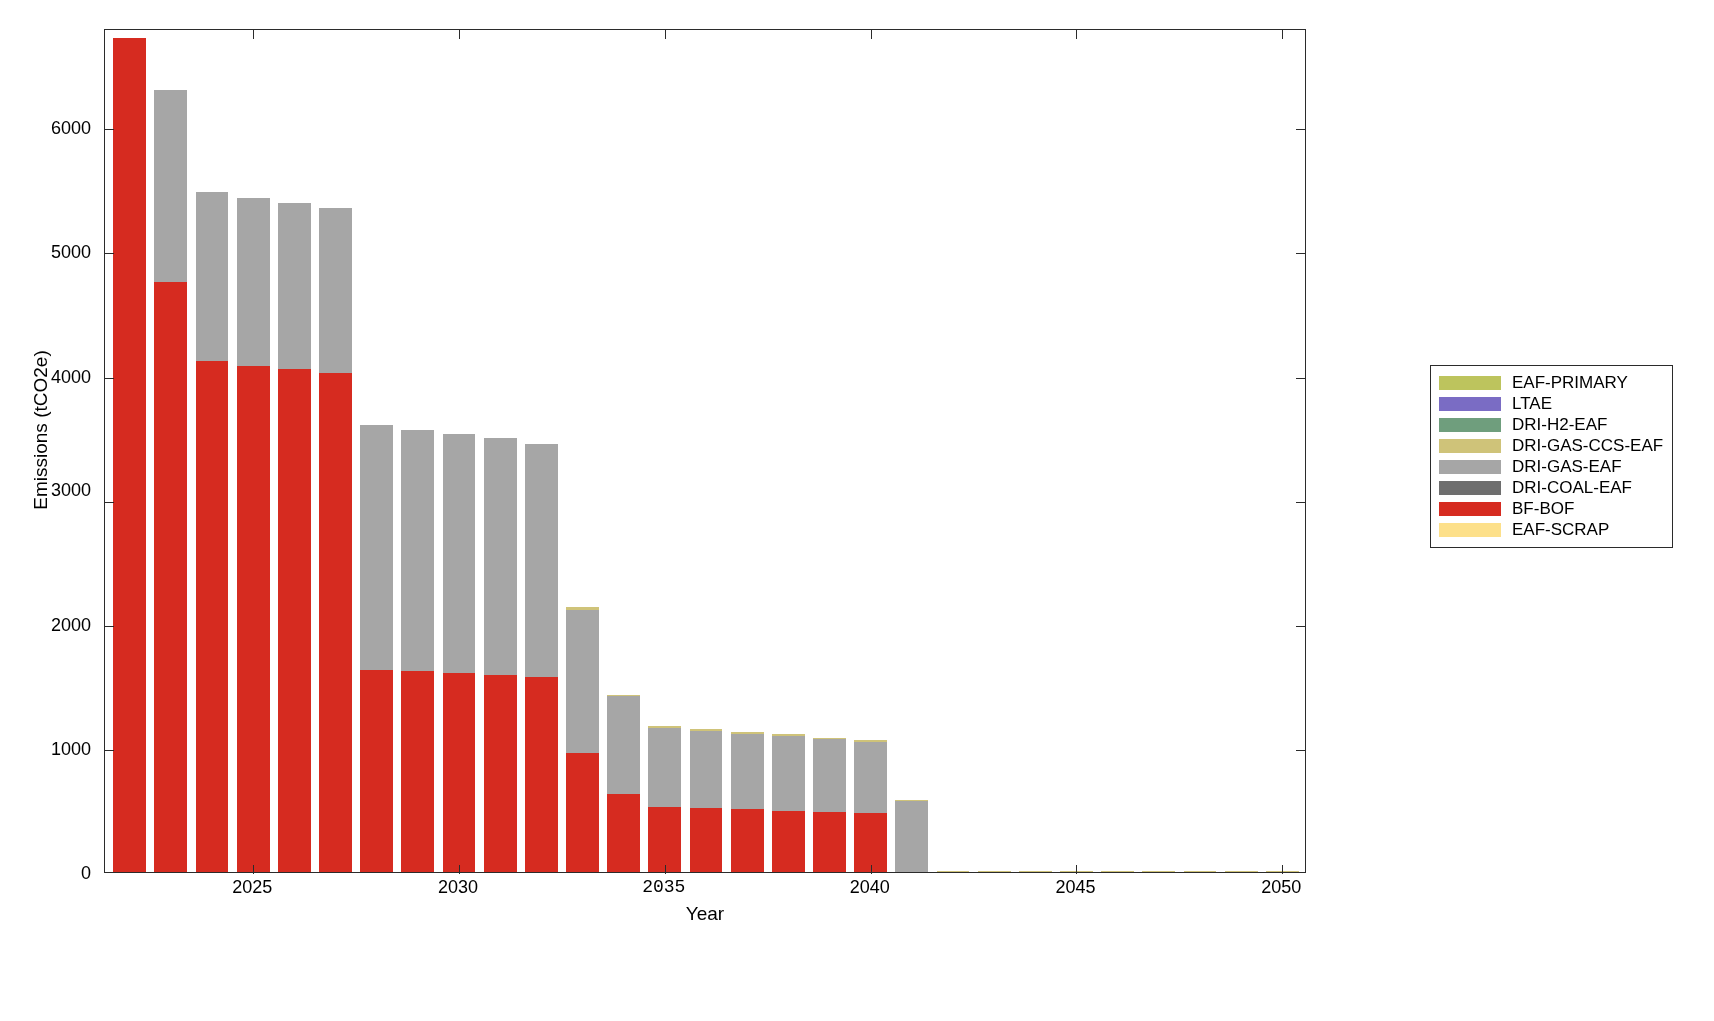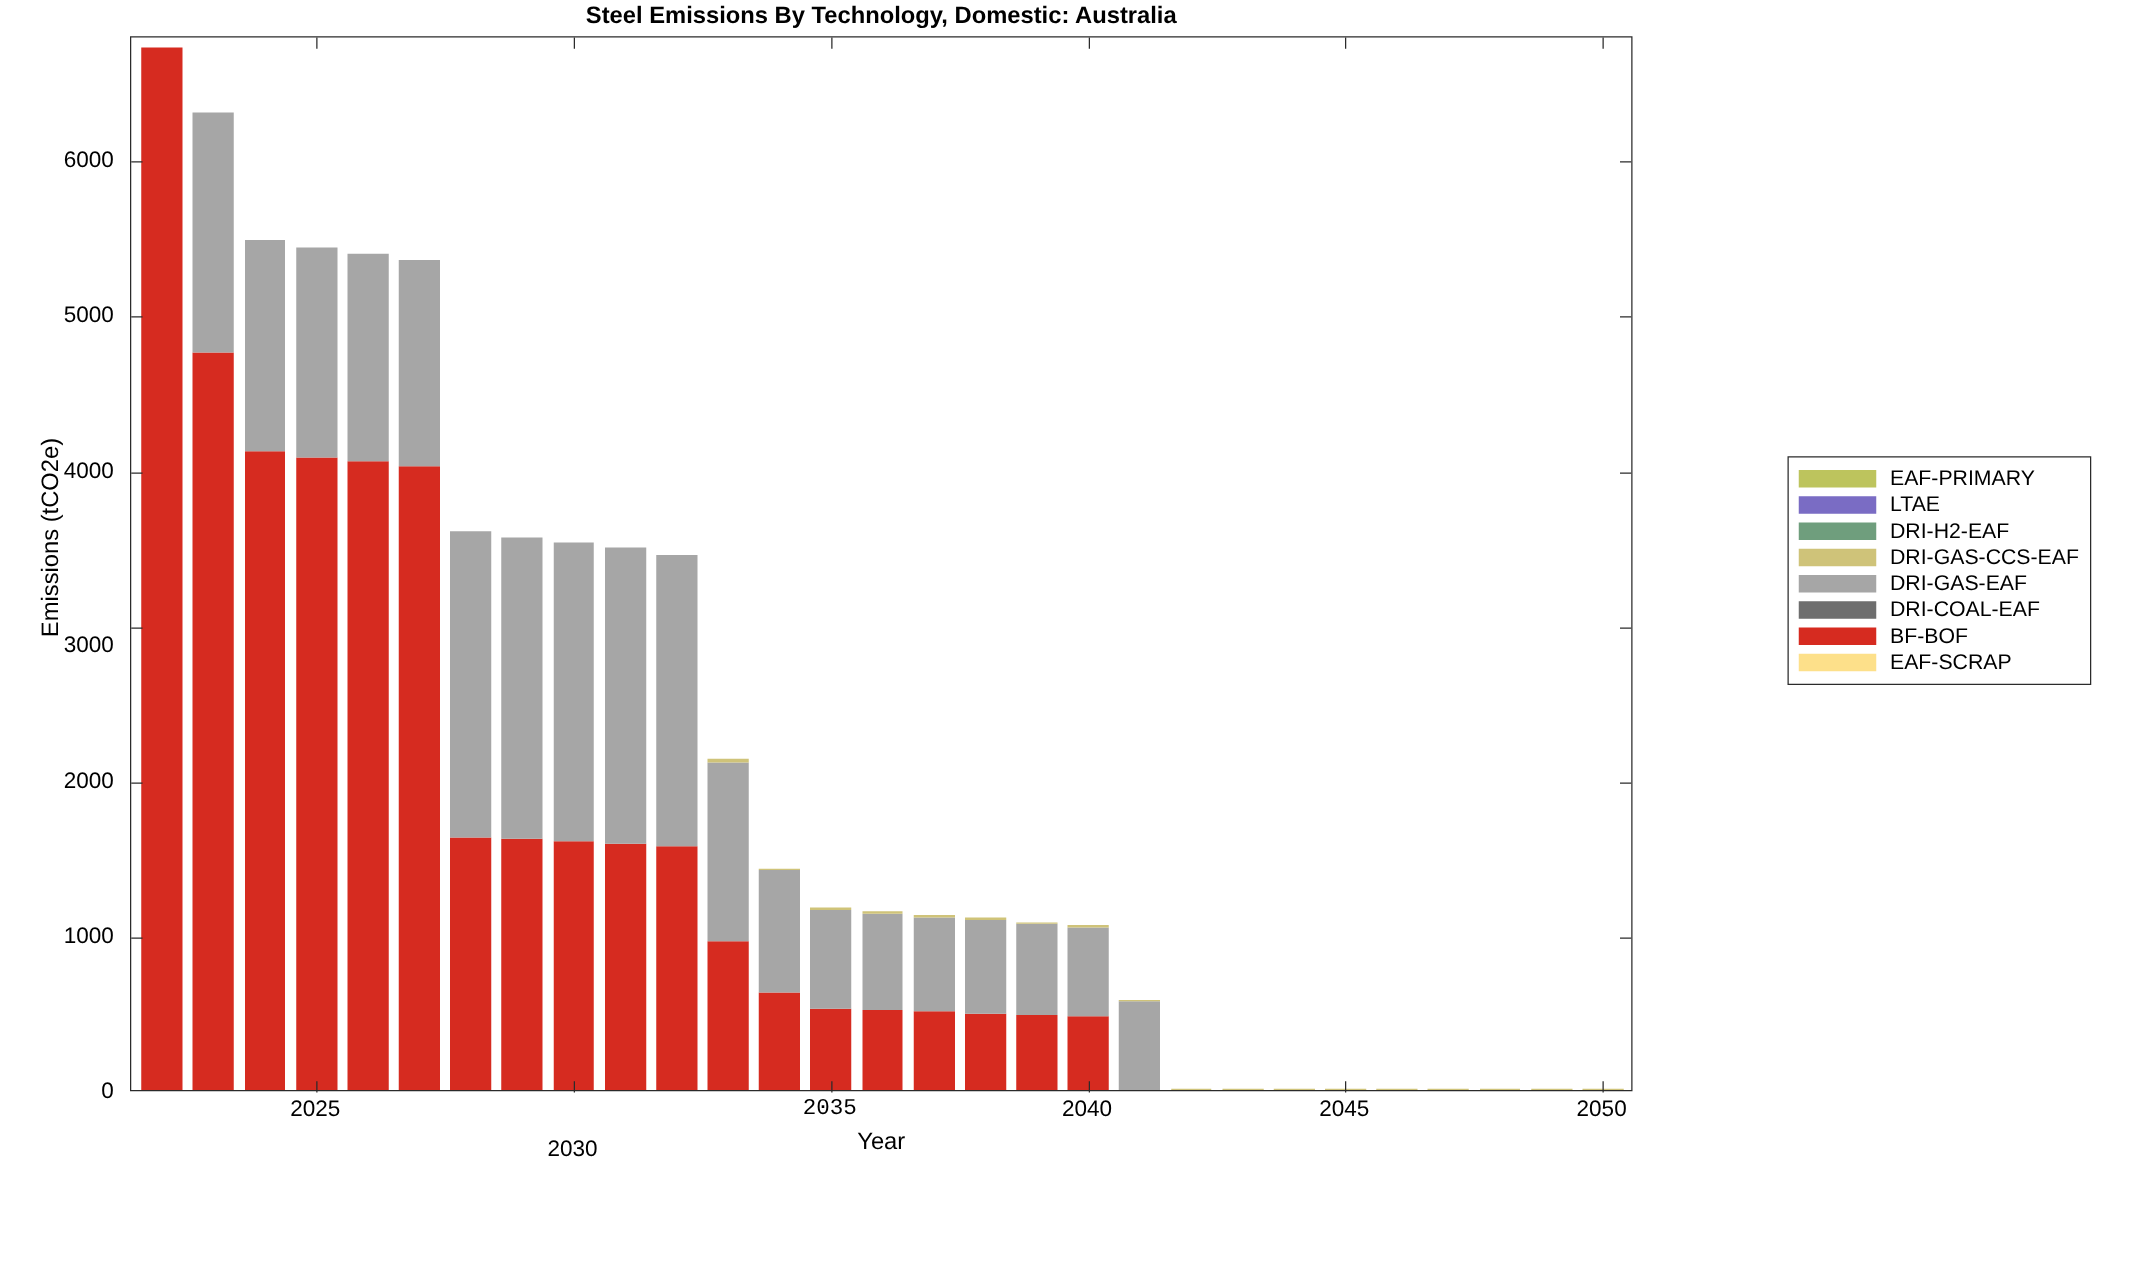--- a/index.html
+++ b/index.html
@@ -165,27 +165,26 @@
     color: #000000;
     white-space: nowrap;
     line-height: 1;
   }
 </style>
 </head>
 <body>
 
 <div id="figure">
 
-  <div id="chart-title">Steel Emissions By Technology, Domestic: Australia</div>
 
   <div id="y-axis-labels">
       <div class="ytick-label" style="top: 844px;">0</div>
       <div class="ytick-label" style="top: 719.882px;">1000</div>
       <div class="ytick-label" style="top: 595.765px;">2000</div>
-      <div class="ytick-label" style="top: 487px;">3000</div>
+      <div class="ytick-label" style="top: 461px;">3000</div>
       <div class="ytick-label" style="top: 347.529px;">4000</div>
       <div class="ytick-label" style="top: 223.412px;">5000</div>
       <div class="ytick-label" style="top: 99.2941px;">6000</div>
     </div>
 
   <div id="ylabel">Emissions (tCO2e)</div>
 
   <div id="plot-area">
     <div id="bars-layer">
         <div class="bar-stack" style="left: 8.23288px; width: 32.9315px; height: 834.071px;">
@@ -324,21 +323,21 @@
       <div class="xtick-mark" style="left: 765.658px; top: 835px;"></div>
       <div class="xtick-mark" style="left: 765.658px; top: 0px;"></div>
       <div class="xtick-mark" style="left: 971.479px; top: 835px;"></div>
       <div class="xtick-mark" style="left: 971.479px; top: 0px;"></div>
       <div class="xtick-mark" style="left: 1177.3px; top: 835px;"></div>
       <div class="xtick-mark" style="left: 1177.3px; top: 0px;"></div>
     </div>
 
   <div id="x-axis-labels">
       <div class="xtick-label" style="left: 148.192px;">2025</div>
-      <div class="xtick-label" style="left: 354.014px; margin-top: 32px;">2030</div>
+      <div class="xtick-label" style="left: 354.014px;">2030</div>
       <div class="xtick-label" style="left: 559.836px; font-family: Liberation Mono, monospace;">2035</div>
       <div class="xtick-label" style="left: 765.658px;">2040</div>
       <div class="xtick-label" style="left: 971.479px;">2045</div>
       <div class="xtick-label" style="left: 1177.3px;">2050</div>
     </div>
   <div id="xlabel">Year</div>
 
   <div id="legend">
       <div class="legend-row">
         <div class="legend-swatch" style="background: rgb(189, 196, 93);"></div>

